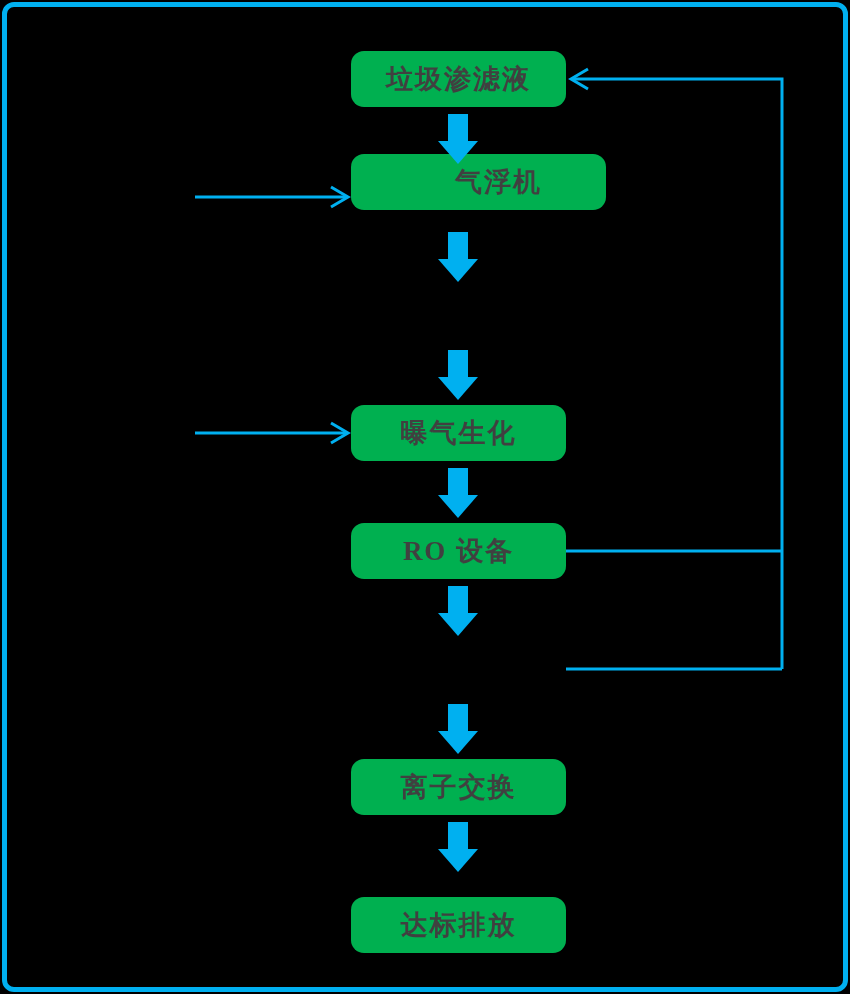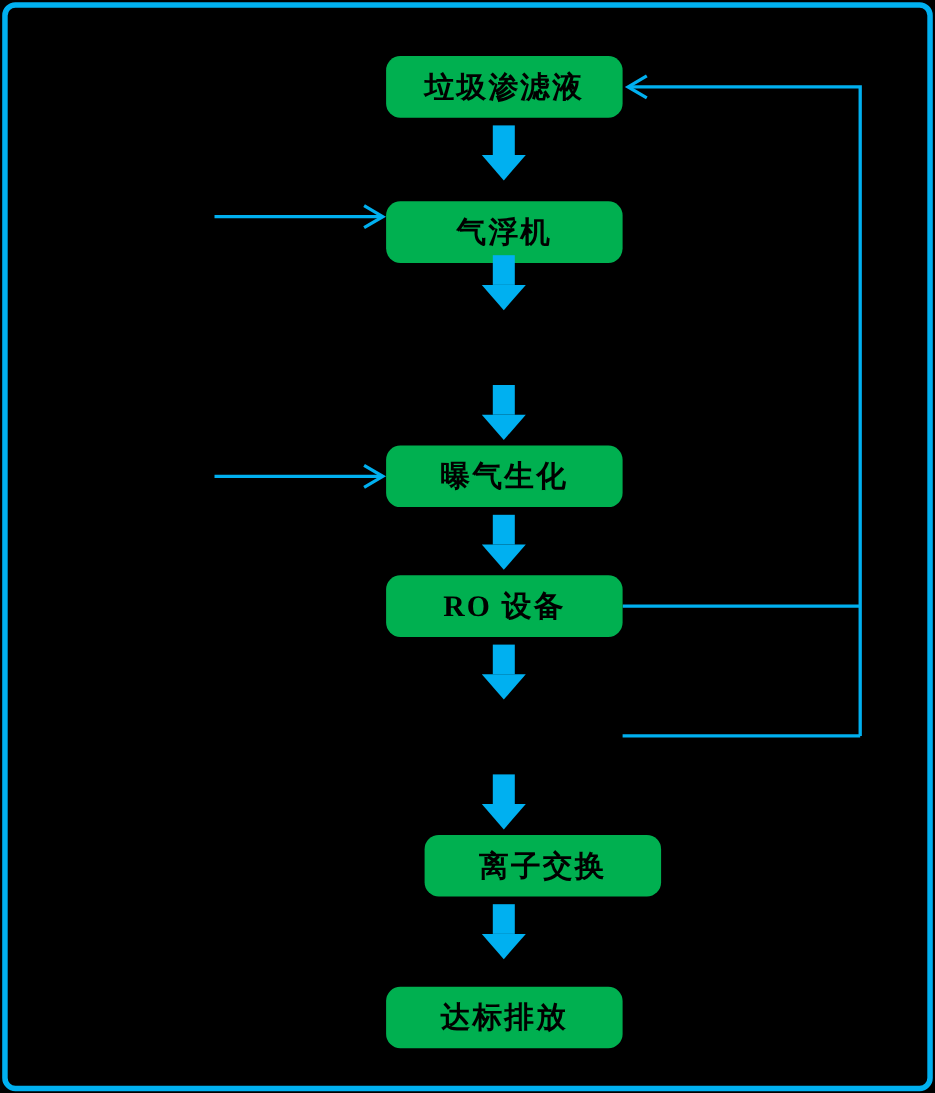--- a/index.html
+++ b/index.html
@@ -18,36 +18,36 @@
     border-radius: 12px;
     pointer-events: none;
   }
   .node {
     position: absolute;
     left: 351px;
     width: 215px;
     height: 56px;
     background: #00B050;
     border-radius: 13px;
-    color: #000000;
+    color: #404040;
     display: flex;
     align-items: center;
     justify-content: center;
     font-size: 27px;
     font-weight: bold;
     letter-spacing: 2px;
     white-space: nowrap;
   }
   .n0 { top: 51px; }
-  .n1 { top: 183px; }
+  .n1 { top: 154px; padding-left: 40px; }
   .n2 { top: 287px; }
   .n3 { top: 405px; }
   .n4 { top: 523px; }
   .n5 { top: 641px; }
-  .n6 { top: 759px; margin-left: 35px; }
+  .n6 { top: 759px; }
   .n7 { top: 897px; }
 
   .block-arrow {
     position: absolute;
     left: 438px;
     width: 40px;
     height: 50px;
   }
   .block-arrow .stem {
     position: absolute;

